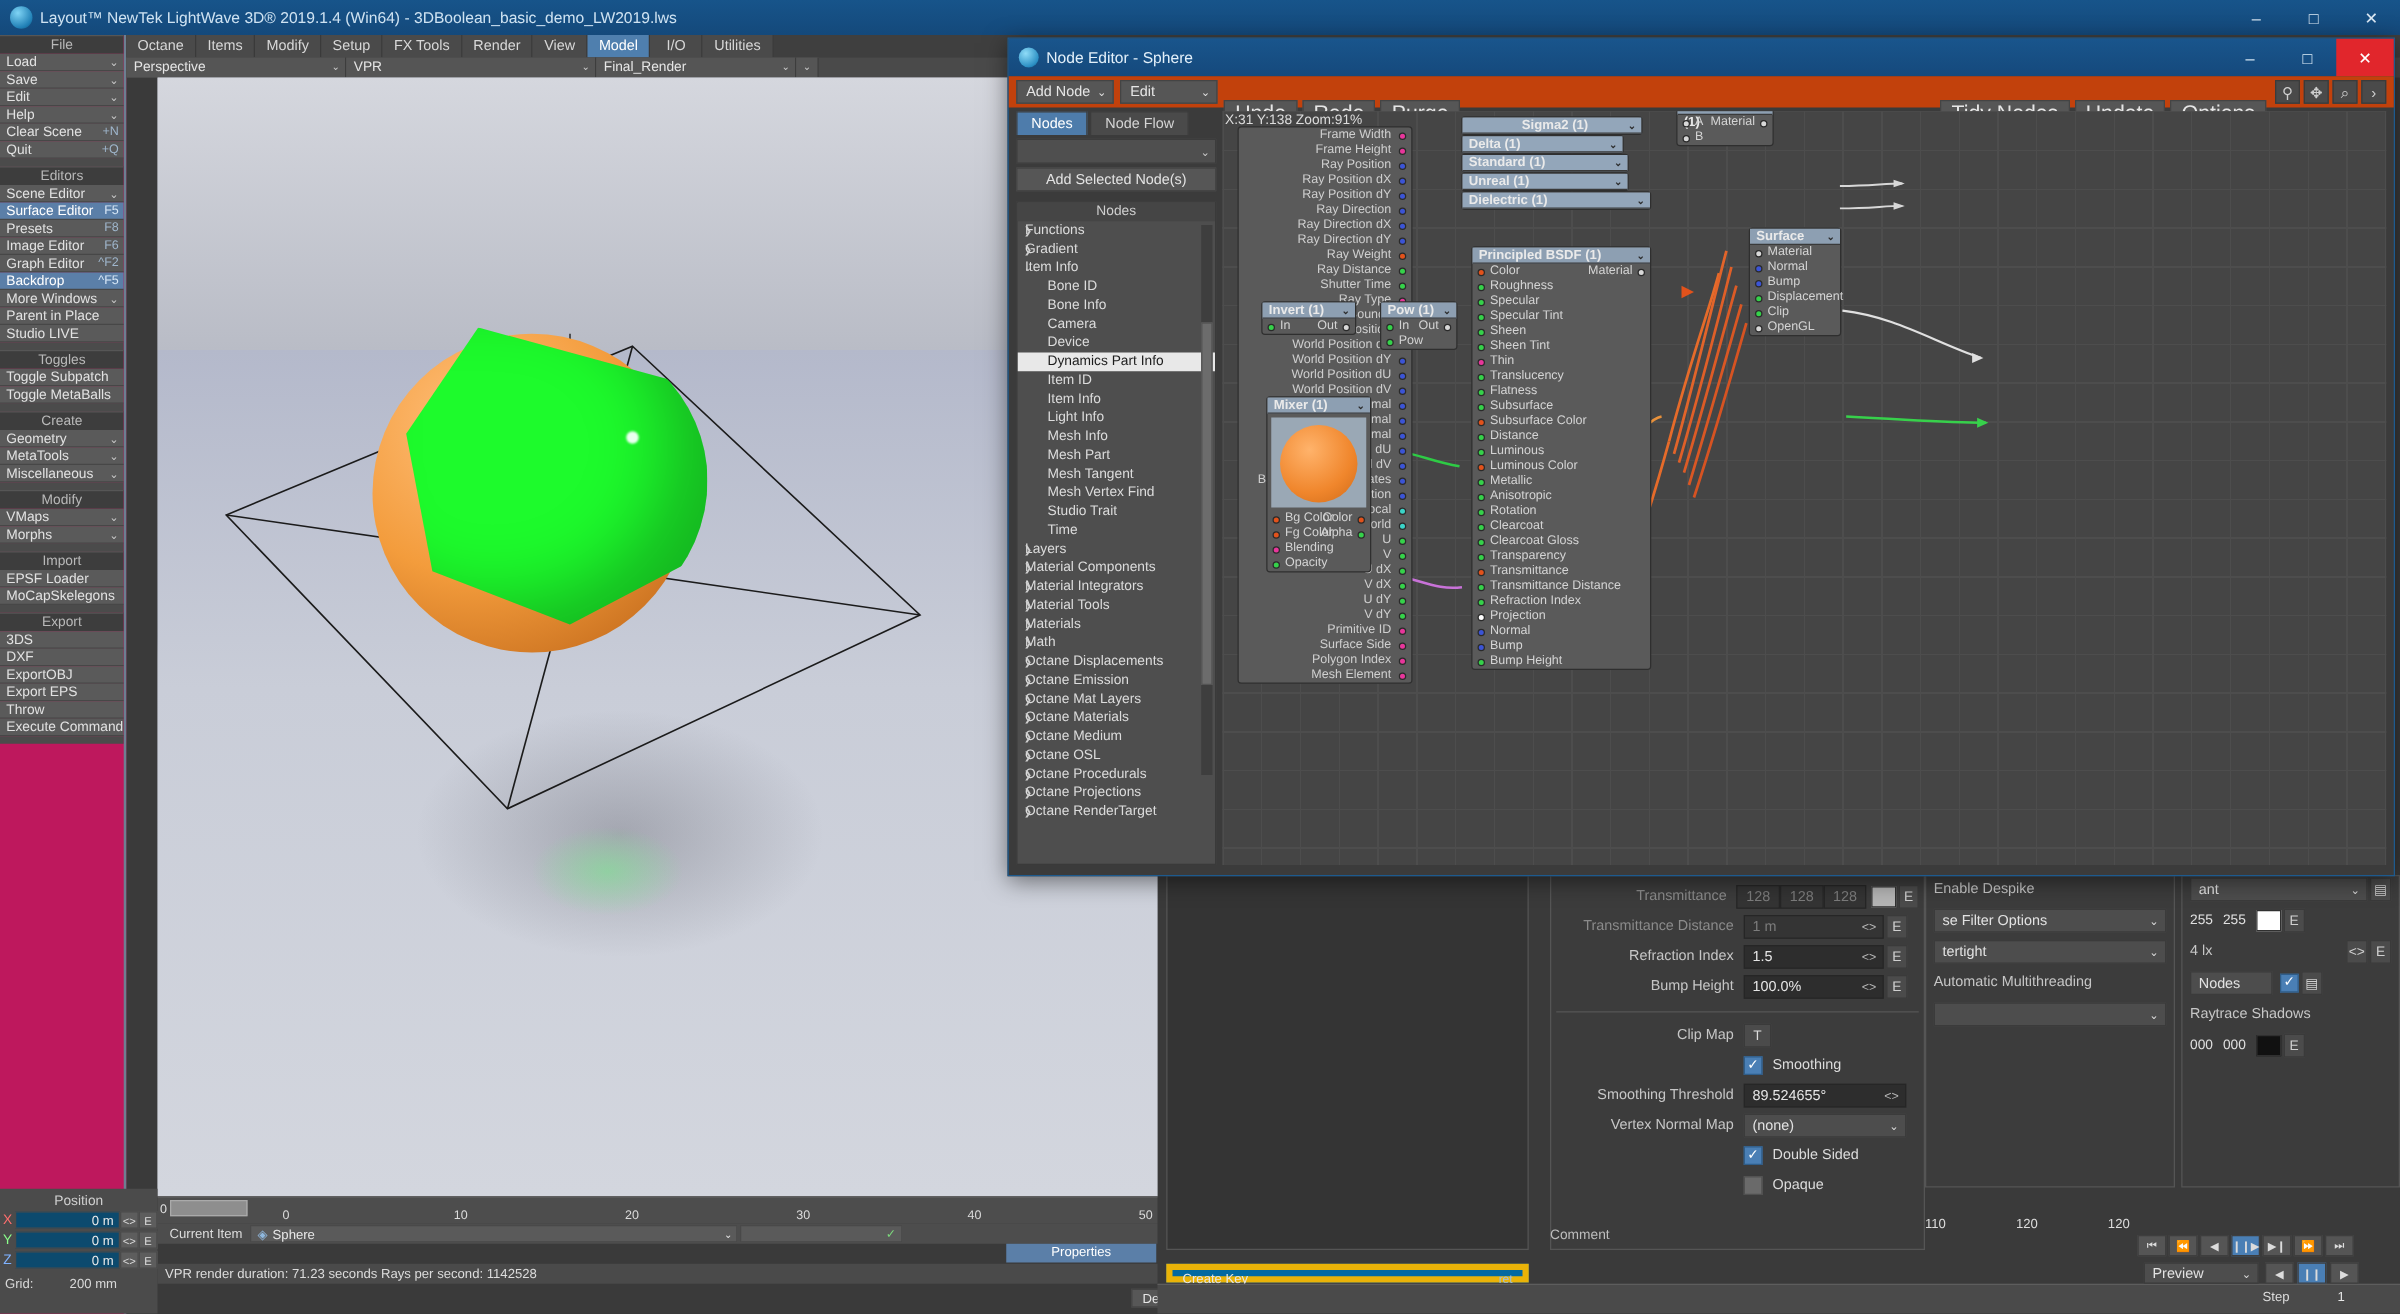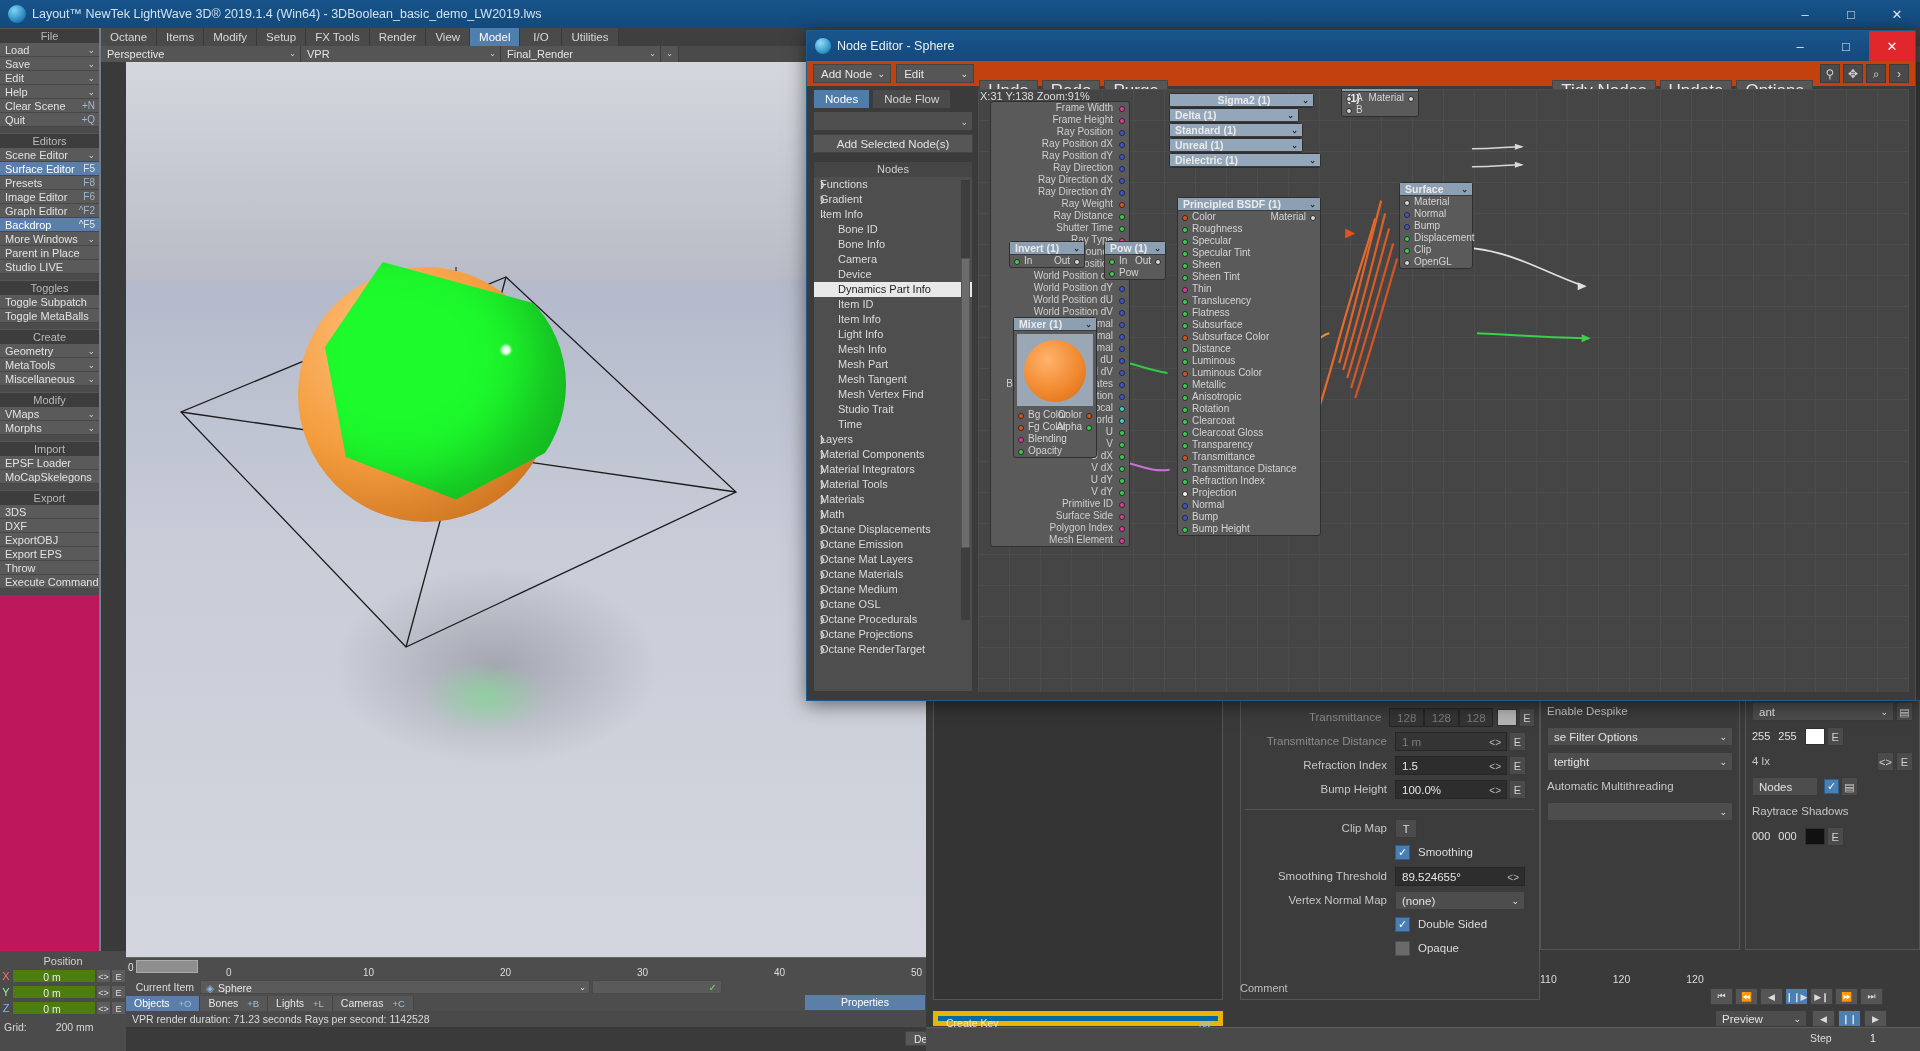--- a/index.html
+++ b/index.html
@@ -79,21 +79,21 @@
   .vp-header {
     position: absolute; left: 101px; top: 46px; width: 1819px; height: 16px;
     display: flex; align-items: stretch; background: #4a4a4a;
   }
   .vp-dd {
     position: relative; height: 16px; line-height: 16px;
     background: #555; border-right: 1px solid #3d3d3d;
     font-size: 11px; color: #e6e6e6; padding-left: 6px;
   }
   .vp-dd .chev { position: absolute; right: 4px; top: 0; font-size: 8px; color: #cccccc; }
-  .vp-dd.w1 { width: 200px; }
+  .vp-dd.w1 { width: 176px; }
   .vp-dd.w2 { width: 200px; }
   .vp-dd.w3 { width: 160px; }
   .vp-dd.sm { width: 18px; padding-left: 0; text-align: center; }
 
   
   .viewport {
     position: absolute; left: 126px; top: 62px; width: 800px; height: 895px;
     background: linear-gradient(#cfd2dd 0%, #b3b6c2 38%, #9aa0ae 50%, #b9bdc8 52%, #cacdd6 100%);
     overflow: hidden;
   }
@@ -140,22 +140,22 @@
 
   
   .coordblock {
     position: absolute; left: 0; top: 951px; width: 126px; height: 100px; background: #4b4b4b;
   }
   .coord-title { text-align: center; font-size: 11px; color: #cfcfcf; padding-top: 4px; }
   .coord-row { display: flex; align-items: center; height: 14px; margin-top: 2px; }
   .coord-lbl { width: 12px; text-align: center; font-size: 11px; }
   .coord-lbl.x { color: #ff6e6e; } .coord-lbl.y { color: #8bff8b; } .coord-lbl.z { color: #7fb2ff; }
   .coord-val {
-    flex: 1; height: 14px; line-height: 14px; background: #4d7c0f;
-    font-size: 10.5px; color: #e8e8e8; text-align: center; padding-right: 4px;
+    flex: 1; height: 14px; line-height: 14px; background: #0c4a6e;
+    font-size: 10.5px; color: #e8e8e8; text-align: right; padding-right: 4px;
     border: 1px solid #4a4a4a;
   }
   .coord-btn {
     width: 15px; height: 14px; line-height: 14px; text-align: center;
     background: #5d5d5d; font-size: 9px; color: #ddd; border: 1px solid #4a4a4a;
   }
   .grid-line { font-size: 10.5px; color: #d8d8d8; padding: 6px 0 0 4px; }
 
   
   .curitem-bar {
@@ -541,42 +541,20 @@
     <div style="width:74px;text-align:right;padding-right:6px;font-size:10.5px;color:#dcdcdc">Current Item</div>
     <div class="mini-dd" style="width:390px">
       <span style="color:#8fb8de;margin-right:4px">◈</span><span>Sphere</span>
       <span class="chev">⌄</span>
     </div>
     <div style="width:130px;height:14px;background:#5a5a5a;border:1px solid #494949;margin-left:2px;position:relative">
       <span style="position:absolute;right:4px;top:0;line-height:14px;color:#7cd87c;font-size:10px">✓</span>
     </div>
   </div>
 
-  <div class="objbar">
-    <div class="objbtn sel">
-      <span>Objects</span>
-      <span class="hk">+O</span>
-    </div>
-    <div class="objbtn">
-      <span>Bones</span>
-      <span class="hk">+B</span>
-    </div>
-    <div class="objbtn">
-      <span>Lights</span>
-      <span class="hk">+L</span>
-    </div>
-    <div class="objbtn">
-      <span>Cameras</span>
-      <span class="hk">+C</span>
-    </div>
-    <div style="margin-left:auto;display:flex;align-items:center;padding-right:4px">
-      <span style="font-size:10.5px;color:#dcdcdc;margin-right:8px">Sel:</span>
-      <span style="font-size:10.5px;color:#f0f0f0;margin-right:6px">1</span>
-    </div>
-  </div>
 
   <div class="vprbar">VPR render duration: 71.23 seconds  Rays per second: 1142528</div>
 
   <div style="position:absolute;left:805px;top:995px;width:120px;height:15px;background:#5b7fa8;color:#fff;font-size:10.5px;line-height:15px;text-align:center">Properties</div>
 
   <div class="prop-panel" style="left:1240px;top:700px;width:300px;height:300px">
     <div id="surfrows" style="padding:6px 4px 0 4px">
         <div class="prop-row">
           <div class="prop-lbl dim" style="width: 150px;">Transmittance</div>
           <div class="prop-field dim" style="width: 36px; text-align: center; padding-left: 0px;">128</div>

